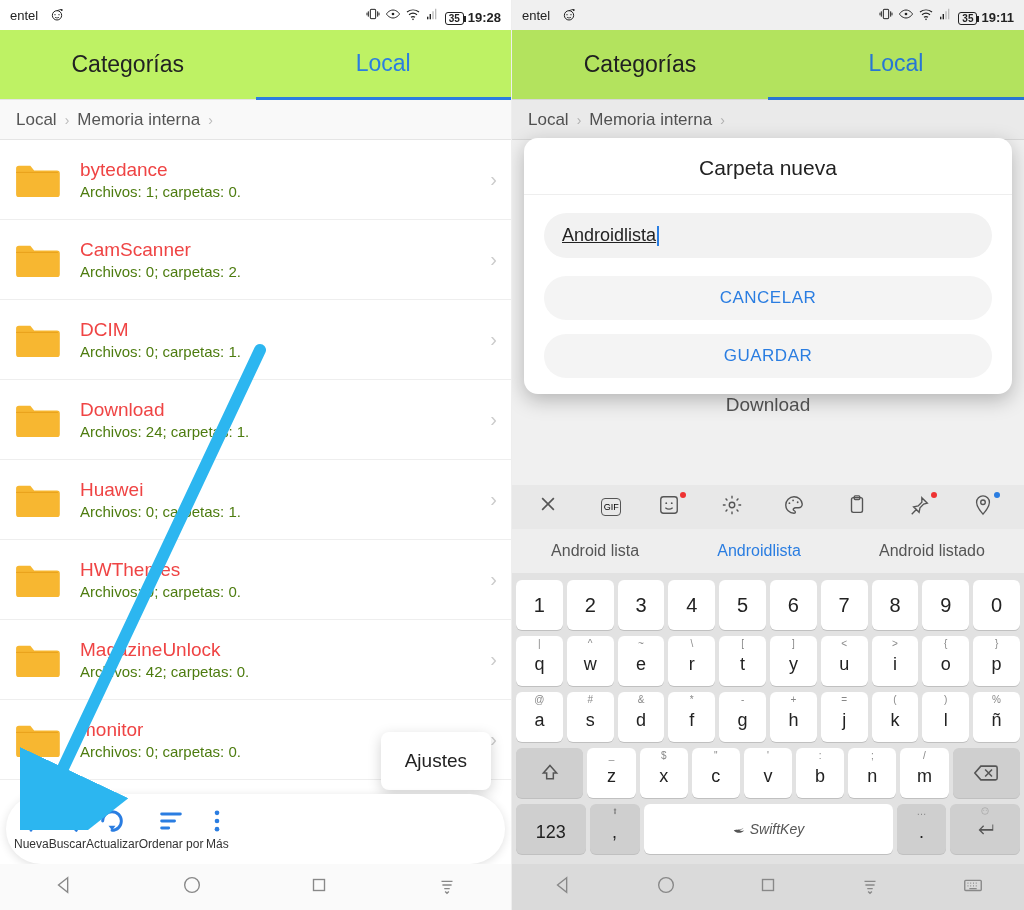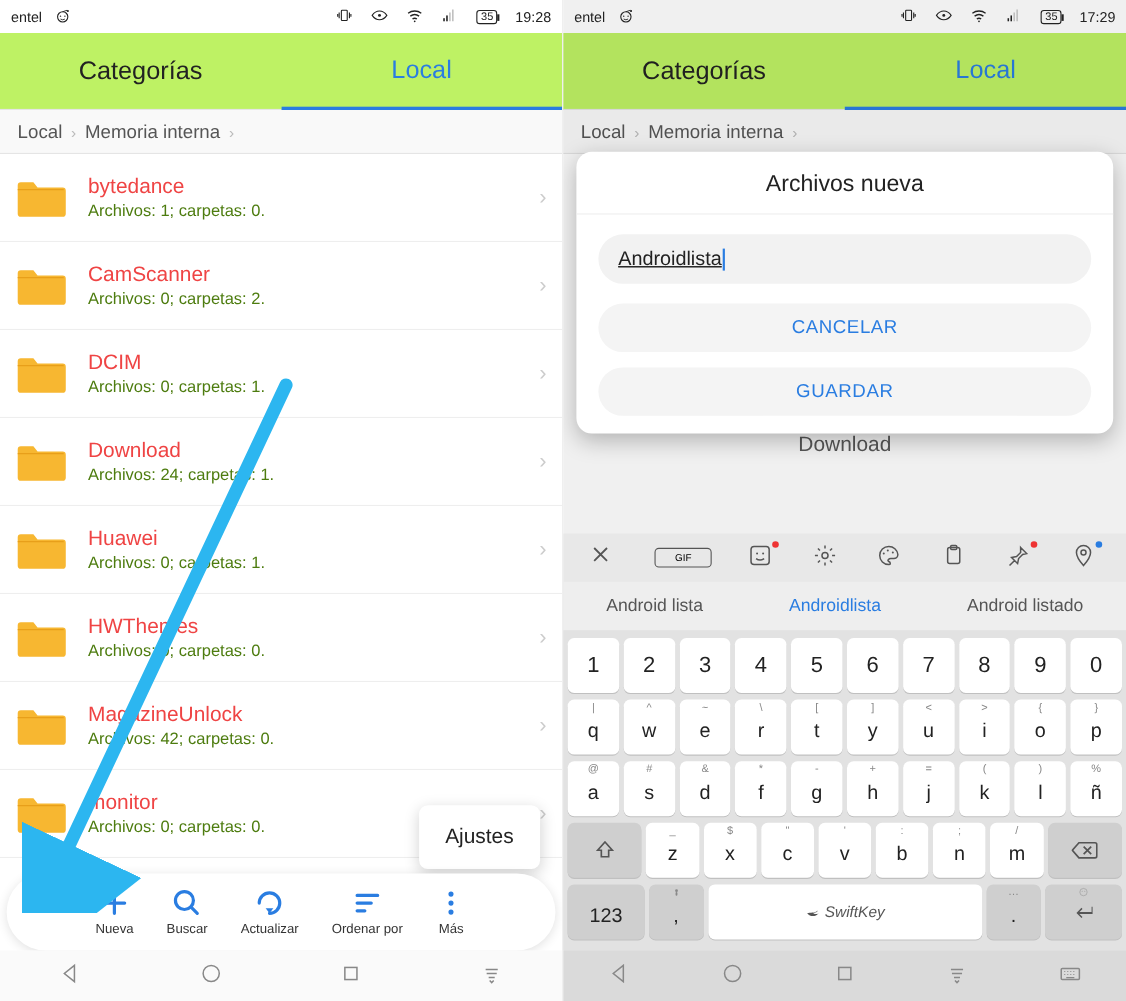--- a/index.html
+++ b/index.html
@@ -4,21 +4,21 @@
 <style>
   * { box-sizing: border-box; margin: 0; padding: 0; }
   body { font-family: -apple-system, Helvetica, Arial, sans-serif; background: #fff; }
   .wrap { display: flex; width: 1024px; height: 910px; }
   .screen { width: 512px; height: 910px; position: relative; overflow: hidden; border-right: 1px solid #eee; }
   .screen:last-child { border-right: none; background: #f0f0f0; }
 
   
   .status { height: 30px; display: flex; align-items: center; justify-content: space-between; padding: 0 10px; font-size: 13px; color: #222; }
   .status .left { display: flex; align-items: center; gap: 11px; }
-  .status .right { display: flex; align-items: center; gap: 16px; }
+  .status .right { display: flex; align-items: flex-end; gap: 4px; font-weight: bold; }
   .st-icon { display: inline-block; }
 
   
   .tabs { display: flex; height: 70px; background: #bef264; }
   .tab { flex: 1; display: flex; align-items: center; justify-content: center; font-size: 23px; color: #222; border-bottom: 1px solid #e5e5e5; }
   .tab.active { color: #2a7de1; border-bottom: 3px solid #2a7de1; }
 
   
   .breadcrumb { height: 40px; display: flex; align-items: center; gap: 8px; padding: 0 16px; font-size: 17px; color: #666; background: #f9f9f9; border-bottom: 1px solid #e5e5e5; }
   .crumb { color: #555; }
@@ -27,21 +27,21 @@
   
   .list { background: #fff; }
   .row { display: flex; align-items: center; height: 80px; padding: 0 14px; border-bottom: 1px solid #eee; position: relative; }
   .folder-icon { width: 46px; height: 38px; margin-right: 20px; flex-shrink: 0; }
   .row-text { flex: 1; }
   .row-title { font-size: 19px; color: #ef4444; }
   .row-sub { font-size: 15px; color: #4d7c0f; margin-top: 2px; }
   .row-chev { color: #ccc; font-size: 20px; }
 
   
-  .bottombar { position: absolute; bottom: 46px; left: 6px; right: 6px; height: 70px; background: #fff; border-radius: 40px; box-shadow: 0 2px 10px rgba(0,0,0,0.12); display: flex; align-items: center; justify-content: center; padding: 4px 8px; gap: 30px; }
+  .bottombar { position: absolute; bottom: 46px; left: 6px; right: 6px; height: 70px; background: #fff; border-radius: 40px; box-shadow: 0 2px 10px rgba(0,0,0,0.12); display: flex; align-items: center; justify-content: flex-start; padding: 4px 8px; }
   .bbtn { display: flex; flex-direction: column; align-items: center; gap: 2px; font-size: 12px; color: #333; }
   .bbtn svg { width: 28px; height: 28px; }
 
   .popup { position: absolute; bottom: 120px; right: 20px; background: #fff; border-radius: 8px; box-shadow: 0 4px 14px rgba(0,0,0,0.18); padding: 18px 24px; font-size: 19px; color: #222; }
 
   
   .navkeys { position: absolute; bottom: 0; left: 0; right: 0; height: 46px; display: flex; align-items: center; justify-content: space-around; background: #fafafa; }
   .navkeys svg { width: 22px; height: 22px; }
 
   
@@ -314,21 +314,21 @@
             </svg></span>
       <span><svg width="16" height="16" viewBox="0 0 24 24">
               <path d="M3 9a15 15 0 0118 0M6 13a10 10 0 0112 0M9 17a5 5 0 016 0" fill="none" stroke="#222" stroke-width="1.8"></path>
               <circle cx="12" cy="20" r="1.2" fill="#222"></circle>
             </svg></span>
       <span><svg width="16" height="16" viewBox="0 0 24 24">
               <path d="M4 20v-4M8 20v-8M12 20V8M16 20V4" stroke="#bbb" stroke-width="2"></path>
               <path d="M4 20v-4M8 20v-8" stroke="#222" stroke-width="2"></path>
             </svg></span>
       <span style="border:1px solid #222;border-radius:3px;padding:0 3px;font-size:10px;position:relative;"><span>35</span><span style="position:absolute;right:-3px;top:3px;width:2px;height:6px;background:#222;"></span></span>
-      <span>17:29</span>
+      <span>19:11</span>
     </div>
   </div>
 
   <div class="tabs">
     <div class="tab">
           <span>Categorías</span>
         </div>
     <div class="tab active">
           <span>Local</span>
         </div>
@@ -339,36 +339,36 @@
     <span class="chev">›</span>
     <span class="crumb">Memoria interna</span>
     <span class="chev">›</span>
   </div>
 
   <div class="partial-row">
         <span style="color:#555;">Download</span>
       </div>
 
   <div class="dialog">
-    <div class="dlg-title">Archivos nueva</div>
+    <div class="dlg-title">Carpeta nueva</div>
     <div class="dlg-input-wrap">
       <div class="dlg-input"><span style="text-decoration:underline;">Androidlista</span><span class="cursor"></span></div>
     </div>
     <div class="dlg-btns">
       <button class="dlg-btn"><span>CANCELAR</span></button>
       <button class="dlg-btn"><span>GUARDAR</span></button>
     </div>
   </div>
 
   <div class="kb">
     <div class="kb-toolbar">
       <span class="ticon"><svg viewBox="0 0 24 24" width="20" height="20">
               <path d="M5 5l14 14M19 5L5 19" stroke="#555" stroke-width="2"></path>
             </svg></span>
-      <span class="ticon" style="border:1.5px solid #555;border-radius:4px;font-size:9px;display:flex;align-items:center;justify-content:center;width:52px;height:18px;">GIF</span>
+      <span class="ticon" style="border:1.5px solid #555;border-radius:4px;font-size:9px;display:flex;align-items:center;justify-content:center;width:20px;height:18px;">GIF</span>
       <span class="ticon"><svg viewBox="0 0 24 24" width="22" height="22">
               <rect x="3" y="3" width="18" height="18" rx="3" fill="none" stroke="#555" stroke-width="1.5"></rect>
               <circle cx="9" cy="10" r="1" fill="#555"></circle>
               <circle cx="15" cy="10" r="1" fill="#555"></circle>
               <path d="M8 15q4 3 8 0" fill="none" stroke="#555" stroke-width="1.5"></path>
             </svg><span class="dot"></span></span>
       <span class="ticon"><svg viewBox="0 0 24 24" width="22" height="22">
               <circle cx="12" cy="12" r="3" fill="none" stroke="#555" stroke-width="1.5"></circle>
               <path d="M12 2v3M12 19v3M2 12h3M19 12h3M5 5l2 2M17 17l2 2M19 5l-2 2M7 17l-2 2" stroke="#555" stroke-width="1.5"></path>
             </svg></span>

